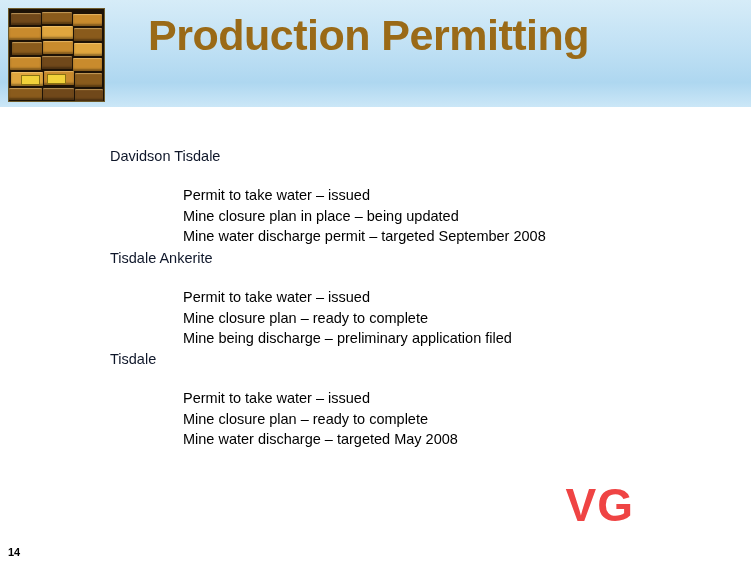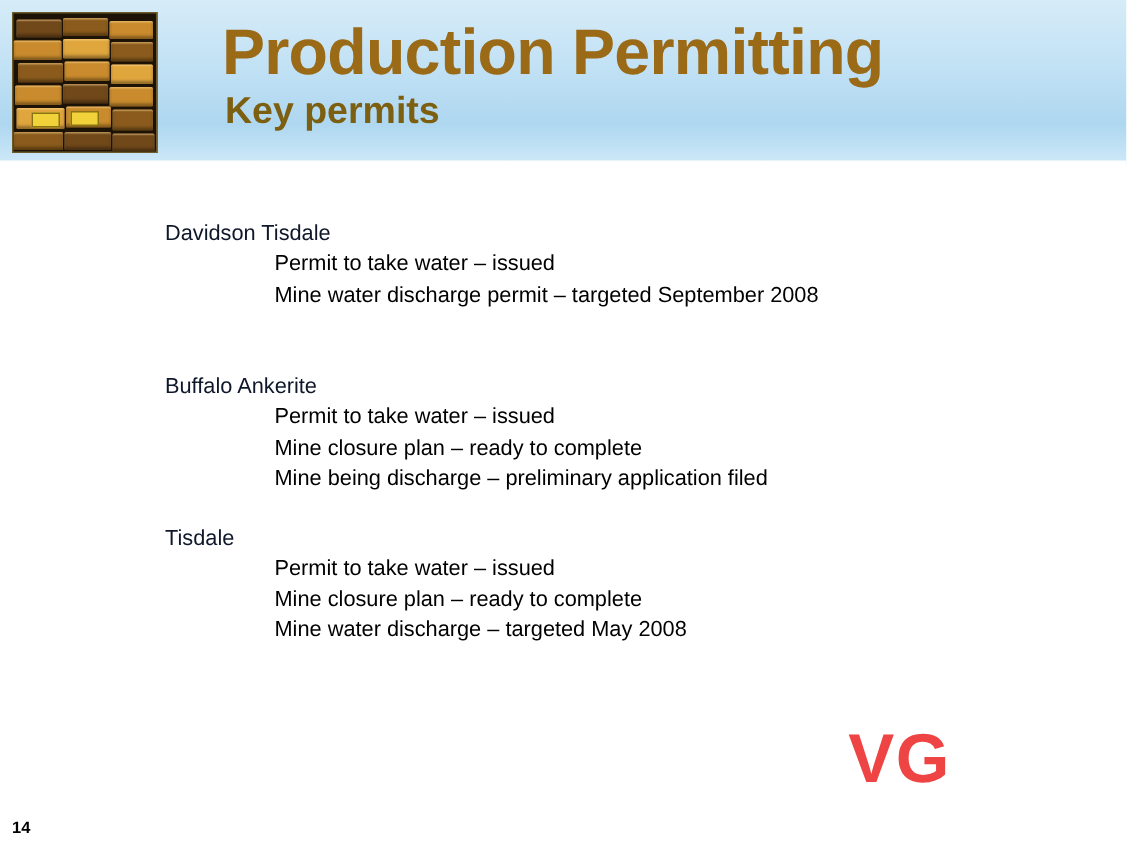--- a/index.html
+++ b/index.html
@@ -100,21 +100,21 @@
     position: absolute;
     left: 110px;
   }
   .group-title {
     font-size: 14.5px;
     color: #0f172a;
     line-height: 20px;
     white-space: nowrap;
   }
   .group-items {
-    margin-top: 0;
+    margin-top: 19px;
     padding-left: 73px;
   }
   .group-item {
     font-size: 14.5px;
     color: #000000;
     line-height: 20.5px;
     white-space: nowrap;
   }
 
   .grp0 { top: 36px; }
@@ -168,35 +168,35 @@
       <div class="bar" style="left:35px; top:62px; width:30px; height:14px;"></div>
       <div class="bar dark" style="left:66px; top:64px; width:27px; height:14px;"></div>
       <div class="bar dark" style="left:0px;  top:79px; width:33px; height:12px;"></div>
       <div class="bar deep" style="left:34px; top:79px; width:31px; height:12px;"></div>
       <div class="bar deep" style="left:66px; top:80px; width:28px; height:12px;"></div>
       <div class="tagyellow" style="left:12px; top:66px; width:17px; height:8px;"></div>
       <div class="tagyellow" style="left:38px; top:65px; width:17px; height:8px;"></div>
     </div>
 
     <div class="title-main">Production Permitting</div>
-    <div class="title-sub">Key permits</div>
   </div>
 
   <div class="body-area">
 
     <div class="group grp0">
       <div class="group-title">Davidson Tisdale</div>
       <div class="group-items">
         <div class="group-item">Permit to take water – issued</div>
+        <div class="group-item">Mine closure plan in place – being updated</div>
         <div class="group-item">Mine water discharge permit – targeted September 2008</div>
       </div>
     </div>
 
     <div class="group grp1">
-      <div class="group-title">Buffalo Ankerite</div>
+      <div class="group-title">Tisdale Ankerite</div>
       <div class="group-items">
         <div class="group-item">Permit to take water – issued</div>
         <div class="group-item">Mine closure plan – ready to complete</div>
         <div class="group-item">Mine being discharge – preliminary application filed</div>
       </div>
     </div>
 
     <div class="group grp2">
       <div class="group-title">Tisdale</div>
       <div class="group-items">

